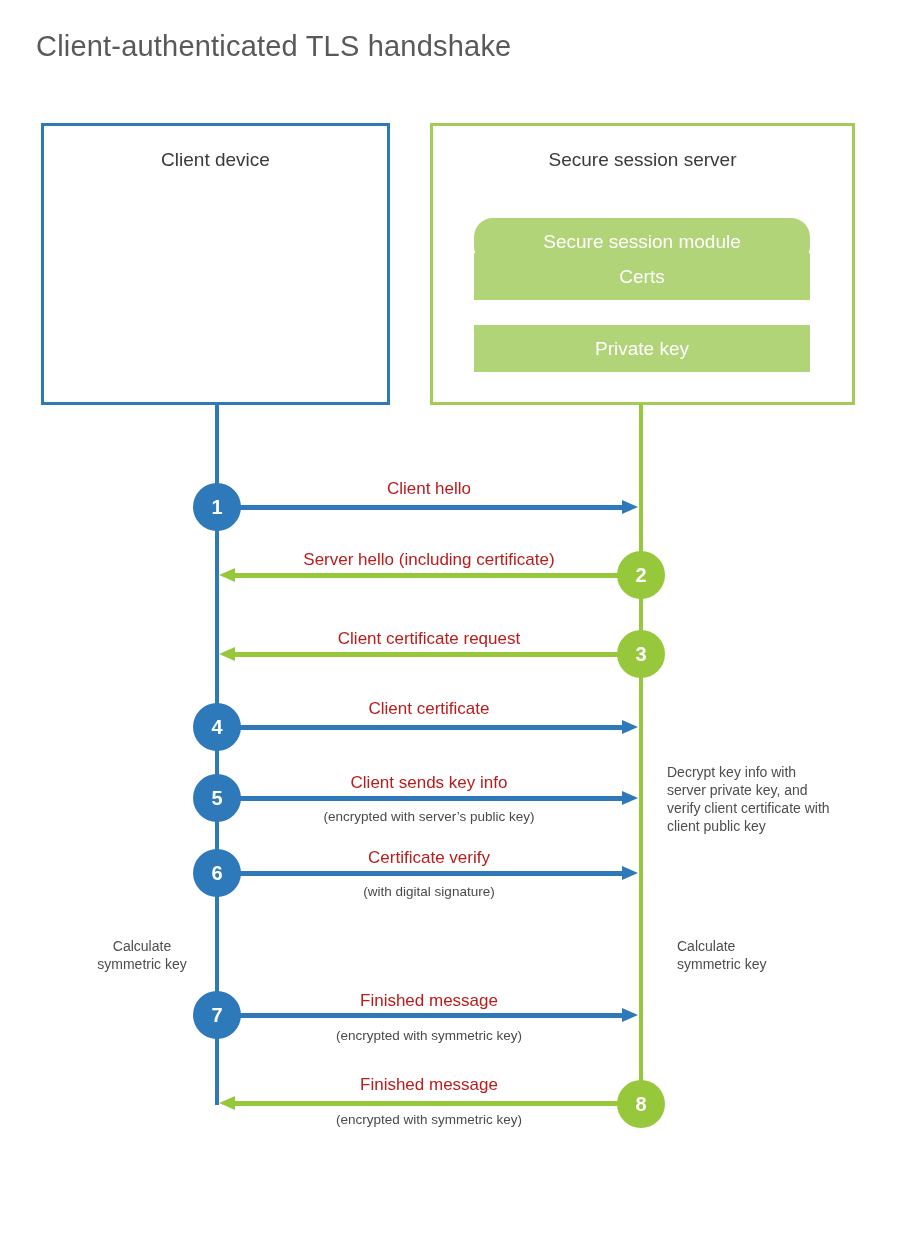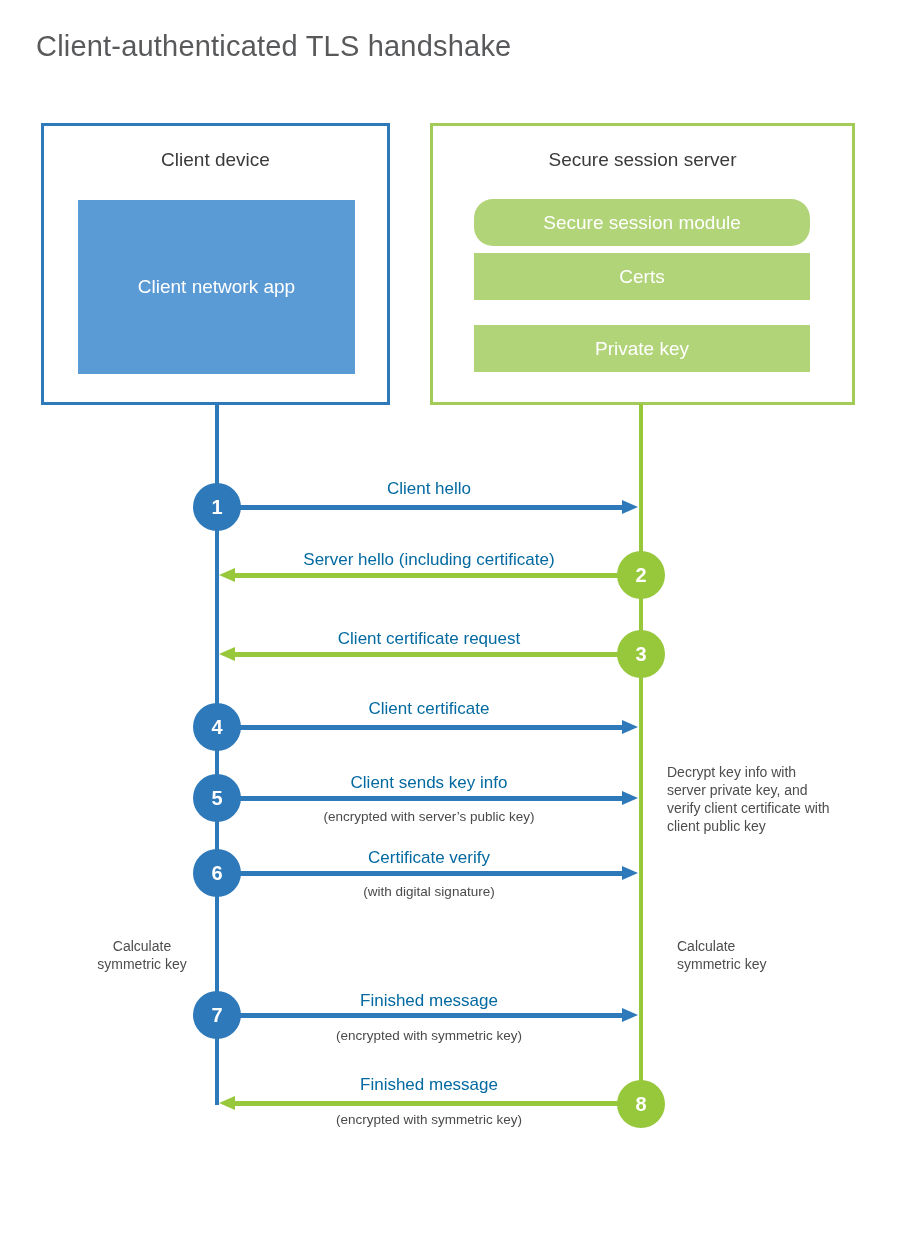--- a/index.html
+++ b/index.html
@@ -48,21 +48,21 @@
     padding: 0 45px;
   }
   .server-bar {
     left: 474px; width: 336px; height: 47px;
     background: #b2d478;
     color: #ffffff;
     font-size: 19px;
     display: flex; align-items: center; justify-content: center;
     text-align: center;
   }
-  .bar-1 { top: 199px; border-radius: 19px; }
+  .bar-1 { top: 218px; border-radius: 19px; }
   .bar-2 { top: 253px; }
   .bar-3 { top: 325px; }
 
   
   .lifeline { width: 4px; top: 404px; height: 701px; }
   .lifeline-client { left: 215px; background: #2e79b9; }
   .lifeline-server { left: 639px; background: #97c83c; }
 
   
   .arrow-line { height: 5px; }
@@ -81,21 +81,21 @@
     display: flex; align-items: center; justify-content: center;
     z-index: 5;
   }
   .step-circle.blue { background: #2e79b9; }
   .step-circle.green { background: #97c83c; }
 
   .msg-label {
     left: 219px; width: 420px;
     text-align: center;
     font-size: 17px;
-    color: #0369a1;
+    color: #b91c1c;
     z-index: 6;
   }
   .msg-sublabel {
     left: 219px; width: 420px;
     text-align: center;
     font-size: 13.5px;
     color: #4a4a4a;
     z-index: 6;
   }
 
@@ -110,21 +110,20 @@
 </style>
 </head>
 <body>
 
 <div id="canvas">
 
   <div class="abs page-title">Client-authenticated TLS handshake</div>
 
   <div class="abs actor-box client-box"></div>
   <div class="abs actor-title client-title">Client device</div>
-  <div class="abs app-rect">Client network app</div>
 
   <div class="abs actor-box server-box"></div>
   <div class="abs actor-title server-title">Secure session server</div>
   <div class="abs server-bar bar-1">Secure session module</div>
   <div class="abs server-bar bar-2">Certs</div>
   <div class="abs server-bar bar-3">Private key</div>
 
   <div class="abs lifeline lifeline-client"></div>
   <div class="abs lifeline lifeline-server"></div>
 

